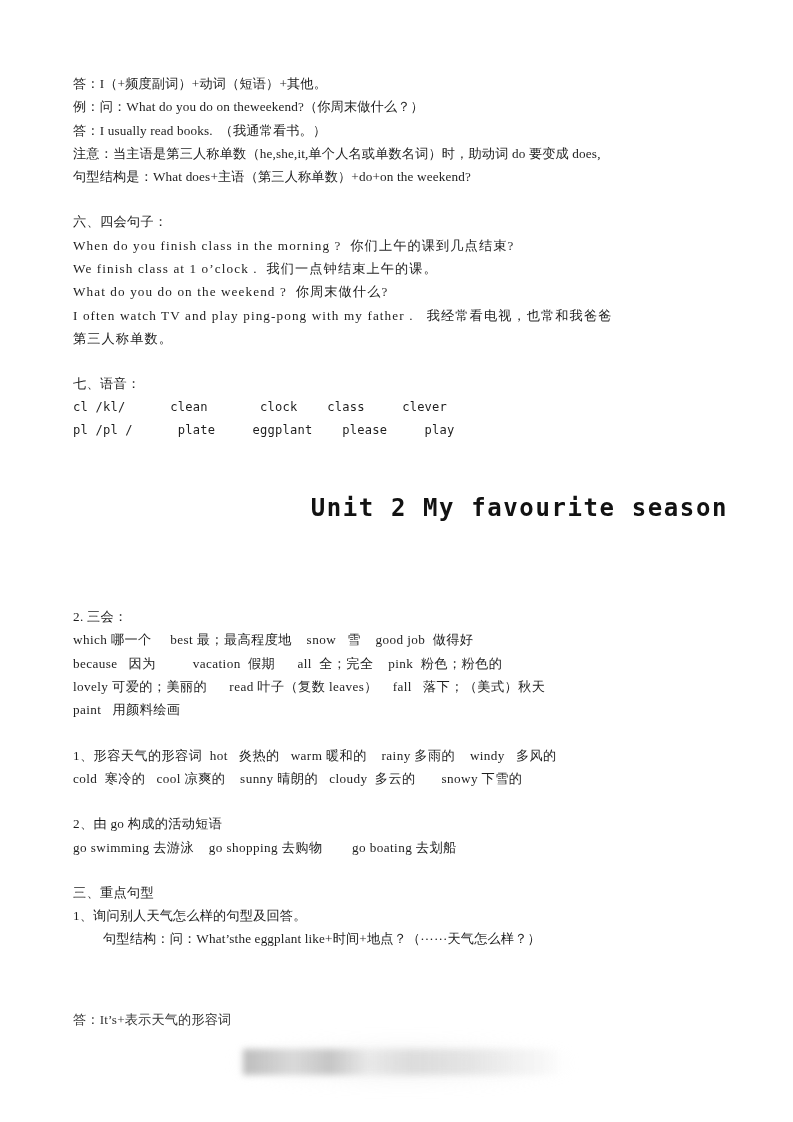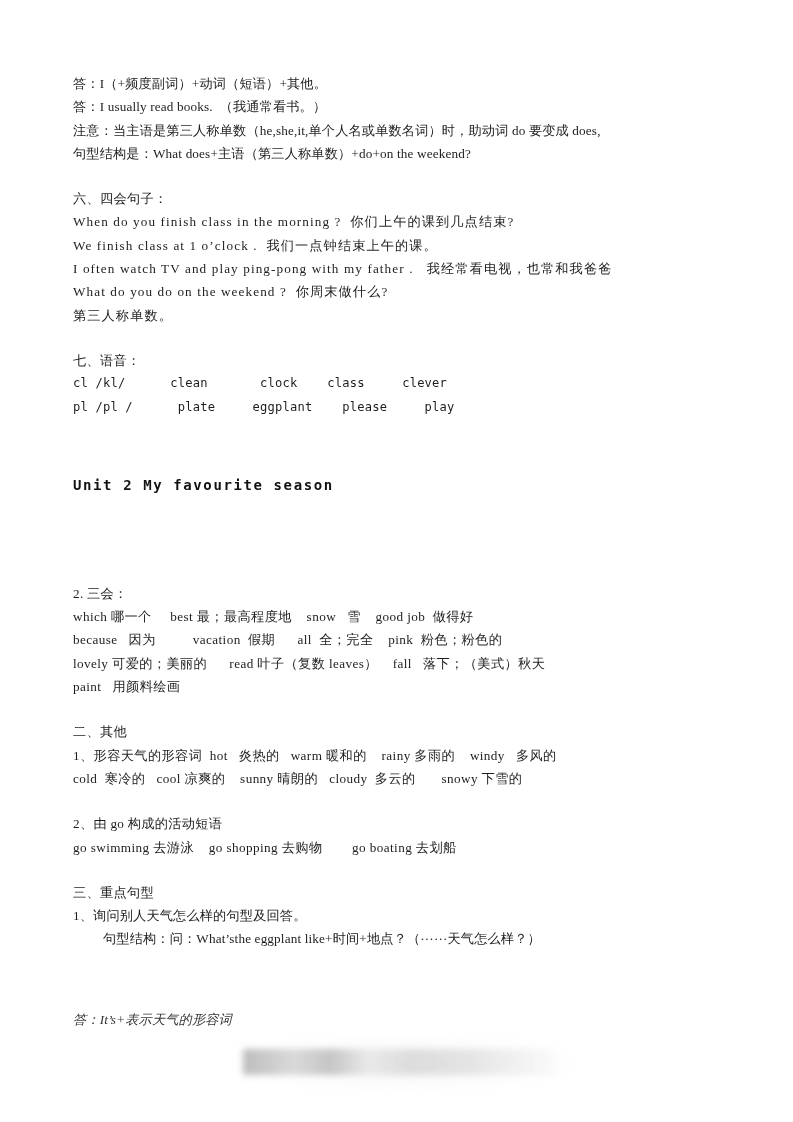--- a/index.html
+++ b/index.html
@@ -63,23 +63,23 @@
 
   .block {
     margin: 0;
     padding: 0;
   }
   .gap-md { height: 22px; }
   .gap-lg { height: 31px; }
 
   
   .unit-title {
-    text-align: left;
+    text-align: right;
     font-family: "DejaVu Sans Mono", "Liberation Mono", monospace;
-    font-size: 14px;
+    font-size: 24px;
     font-weight: bold;
     letter-spacing: 1.6px;
     color: #121212;
     line-height: 26px;
   }
 
   .indent-1 { padding-left: 30px; }
 
   
   .redaction {
@@ -118,45 +118,45 @@
     position: absolute;
     left: 73px;
     top: 1012px;
     width: 655px;
     height: 16px;
     overflow: hidden;
   }
   .clipped .line {
     margin-top: -4px;
     opacity: 0.92;
-    font-style: italic;
   }
 </style>
 </head>
 <body>
 
 <div class="page">
 
   <div class="content">
 
     <div class="block">
       <div class="line">答：I（+频度副词）+动词（短语）+其他。</div>
+      <div class="line">例：问：What do you do on theweekend?（你周末做什么？）</div>
       <div class="line">答：I usually read books.  （我通常看书。）</div>
       <div class="line">注意：当主语是第三人称单数（he,she,it,单个人名或单数名词）时，助动词 do 要变成 does,</div>
       <div class="line">句型结构是：What does+主语（第三人称单数）+do+on the weekend?</div>
     </div>
 
     <div class="gap-md"></div>
 
     <div class="block">
       <div class="sec-head">六、四会句子：</div>
       <div class="line en wide">When do you finish class in the morning ?  你们上午的课到几点结束?</div>
       <div class="line en wide">We finish class at 1 o’clock .  我们一点钟结束上午的课。</div>
+      <div class="line en wide">What do you do on the weekend ?  你周末做什么?</div>
       <div class="line en wide">I often watch TV and play ping-pong with my father .   我经常看电视，也常和我爸爸</div>
-      <div class="line en wide">What do you do on the weekend ?  你周末做什么?</div>
       <div class="line en wide">第三人称单数。</div>
     </div>
 
     <div class="gap-md"></div>
 
     <div class="block">
       <div class="sec-head">七、语音：</div>
       <div class="line mono">cl /kl/      clean       clock    class     clever</div>
       <div class="line mono">pl /pl /      plate     eggplant    please     play</div>
     </div>
@@ -176,21 +176,20 @@
       <div class="sec-head">2.   三会：</div>
       <div class="line en">which 哪一个     best 最；最高程度地    snow   雪    good job  做得好</div>
       <div class="line en">because   因为          vacation  假期      all  全；完全    pink  粉色；粉色的</div>
       <div class="line en">lovely 可爱的；美丽的      read 叶子（复数 leaves）    fall   落下；（美式）秋天</div>
       <div class="line en">paint   用颜料绘画</div>
     </div>
 
     <div class="gap-md"></div>
 
     <div class="block">
-      <div class="sec-head">二、其他</div>
       <div class="line en">1、形容天气的形容词  hot   炎热的   warm 暖和的    rainy 多雨的    windy   多风的</div>
       <div class="line en">cold  寒冷的   cool 凉爽的    sunny 晴朗的   cloudy  多云的       snowy 下雪的</div>
     </div>
 
     <div class="gap-md"></div>
 
     <div class="block">
       <div class="sec-head">2、由 go 构成的活动短语</div>
       <div class="line en">go swimming 去游泳    go shopping 去购物        go boating 去划船</div>
     </div>

